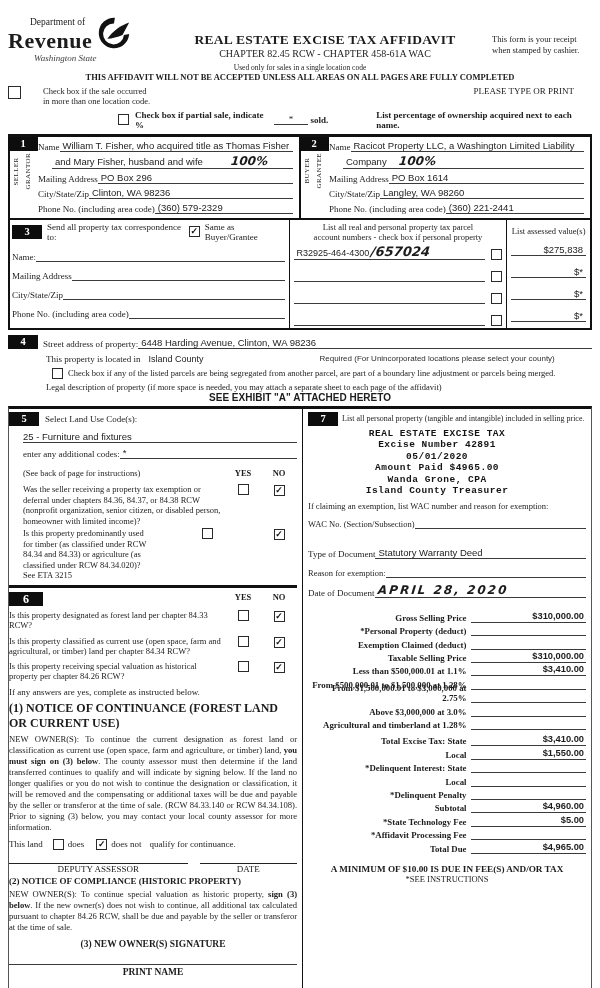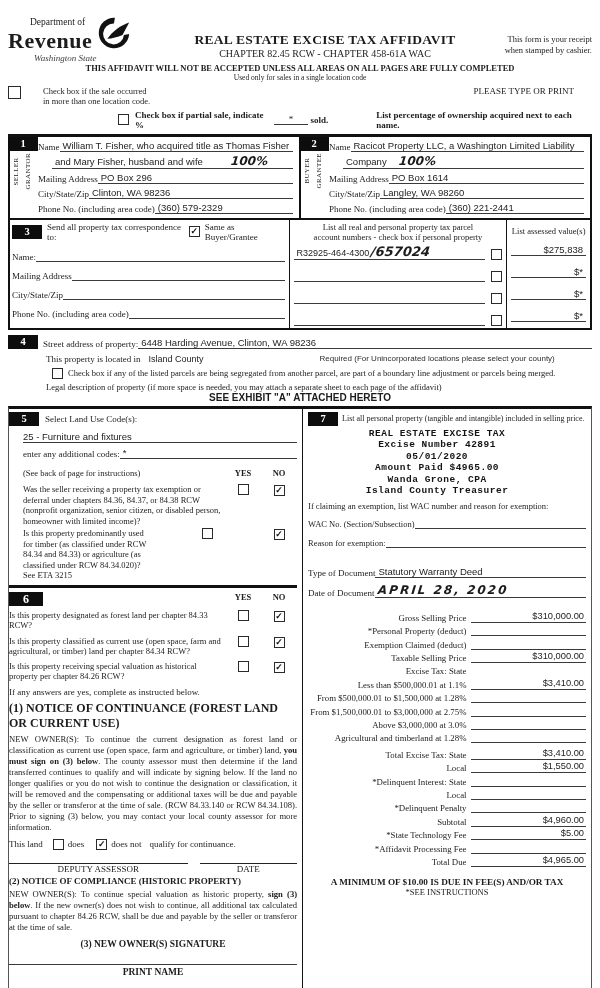--- a/index.html
+++ b/index.html
@@ -23,21 +23,21 @@
   .hw{font-family:"DejaVu Sans",sans-serif;font-style:italic;font-weight:bold;transform:skewX(-6deg);display:inline-block;}
   .vlab{writing-mode:vertical-rl;transform:rotate(180deg);font-size:7px;letter-spacing:.4px;line-height:1.7;
         text-align:center;color:#222;padding:2px 0;}
   
   .hdr{display:flex;align-items:flex-start;}
   .logo{width:150px;line-height:1;}
   .logo .dept{font-size:9.5px;margin-left:22px;}
   .logo .rev{font-size:22px;font-weight:bold;letter-spacing:.5px;}
   .logo .wast{font-size:9px;font-style:italic;color:#3d3d3d;margin-left:26px;}
   .titleblk{flex:1;text-align:center;padding-top:14px;}
-  .receipt{width:100px;font-size:8.5px;text-align:right;padding-top:16px;line-height:1.3;}
+  .receipt{width:100px;font-size:8.5px;text-align:left;padding-top:16px;line-height:1.3;}
   
   .boxparties{border:2px solid #111;border-top-width:3px;display:flex;margin-top:4px;}
   .party{width:50%;display:flex;position:relative;}
   .party+.party{border-left:2px solid #111;}
   .sidecol{width:26px;display:flex;flex-direction:column;align-items:center;}
   .pfields{flex:1;padding:2px 6px 4px 2px;}
   .frow{display:flex;align-items:flex-end;margin-top:3px;}
   .box3{border:2px solid #111;border-top:none;display:flex;}
   .s3left{width:47%;padding:2px 4px 4px 2px;}
   .s3mid{width:36%;border-left:1.5px solid #111;padding:2px 4px;}
@@ -83,22 +83,22 @@
     </div>
     <div class="titleblk">
       <div class="b" style="font-size:13.5px;letter-spacing:.3px;">REAL ESTATE EXCISE TAX AFFIDAVIT</div>
       <div class="f10">CHAPTER 82.45 RCW - CHAPTER 458-61A WAC</div>
     </div>
     <div class="receipt">
       <div>This form is your receipt</div>
       <div>when stamped by cashier.</div>
     </div>
   </div>
+  <div class="ctr f7">Used only for sales in a single location code</div>
   <div class="ctr b f85">THIS AFFIDAVIT WILL NOT BE ACCEPTED UNLESS ALL AREAS ON ALL PAGES ARE FULLY COMPLETED</div>
-  <div class="ctr f7">Used only for sales in a single location code</div>
 
   <div class="qrow" style="margin-top:4px;">
     <span class="cb big"></span>
     <div class="f85" style="margin-left:22px;line-height:10.5px;">
       <div>Check box if the sale occurred</div>
       <div>in more than one location code.</div>
     </div>
     <div style="flex:1"></div>
     <div class="f9" style="font-size:9px;padding-right:18px;">PLEASE TYPE OR PRINT</div>
   </div>
@@ -350,53 +350,49 @@
         <div>05/01/2020</div>
         <div>Amount Paid $4965.00</div>
         <div>Wanda Grone, CPA</div>
         <div>Island County Treasurer</div>
       </div>
       <div class="f85" style="margin-top:3px;">If claiming an exemption, list WAC number and reason for exemption:</div>
       <div class="frow" style="margin-top:6px;">
         <span class="f85">WAC No. (Section/Subsection)</span>
         <span class="fill" style="max-width:170px;"></span>
       </div>
-      <div class="frow" style="margin-top:7px;">
-        <span class="f85">Reason for exemption:</span>
-        <span class="fill"></span>
-      </div>
       <div class="frow" style="margin-top:18px;">
         <span>Type of Document</span>
         <span class="fill val">Statutory Warranty Deed</span>
       </div>
+      <div class="frow" style="margin-top:7px;">
+        <span class="f85">Reason for exemption:</span>
+        <span class="fill"></span>
+      </div>
       <div class="frow" style="margin-top:5px;">
         <span>Date of Document</span>
         <span class="fill"><span class="hw" style="font-size:12px;letter-spacing:2px;">APRIL 28, 2020</span></span>
       </div>
 
-      <div style="margin-top:12px;">
+      <div style="margin-top:12px;font-weight:bold;">
         <div class="taxrow">
             <span class="tl">Gross Selling Price</span>
             <span class="tv">$310,000.00</span>
           </div>
         <div class="taxrow">
             <span class="tl">*Personal Property (deduct)</span>
             <span class="tv"></span>
           </div>
         <div class="taxrow">
             <span class="tl">Exemption Claimed (deduct)</span>
             <span class="tv"></span>
           </div>
         <div class="taxrow">
             <span class="tl">Taxable Selling Price</span>
             <span class="tv">$310,000.00</span>
-          </div>
-        <div class="taxrow noline">
-            <span class="tl">Excise Tax:  State</span>
-            <span class="tv"></span>
           </div>
         <div class="taxrow">
             <span class="tl">Less than $500,000.01 at 1.1%</span>
             <span class="tv">$3,410.00</span>
           </div>
         <div class="taxrow">
             <span class="tl">From $500,000.01 to $1,500,000 at 1.28%</span>
             <span class="tv"></span>
           </div>
         <div class="taxrow">

